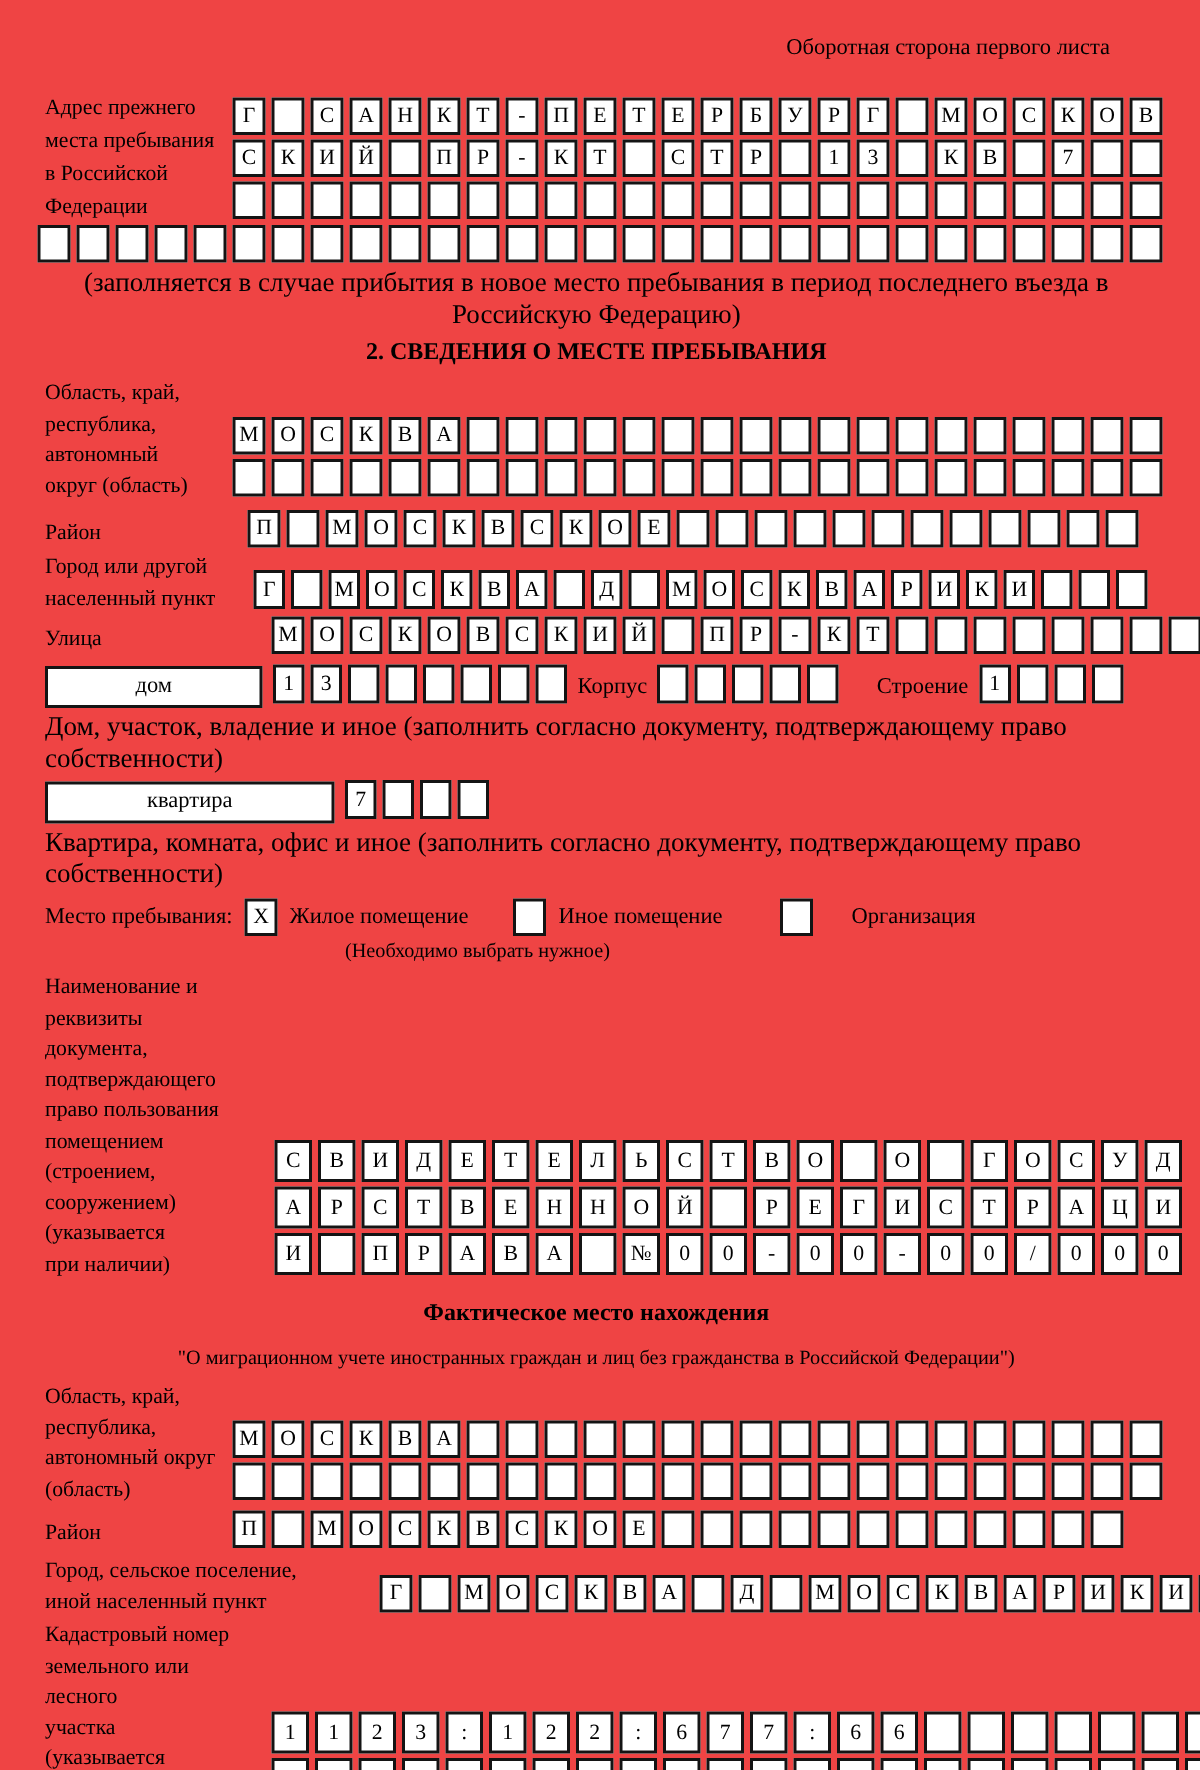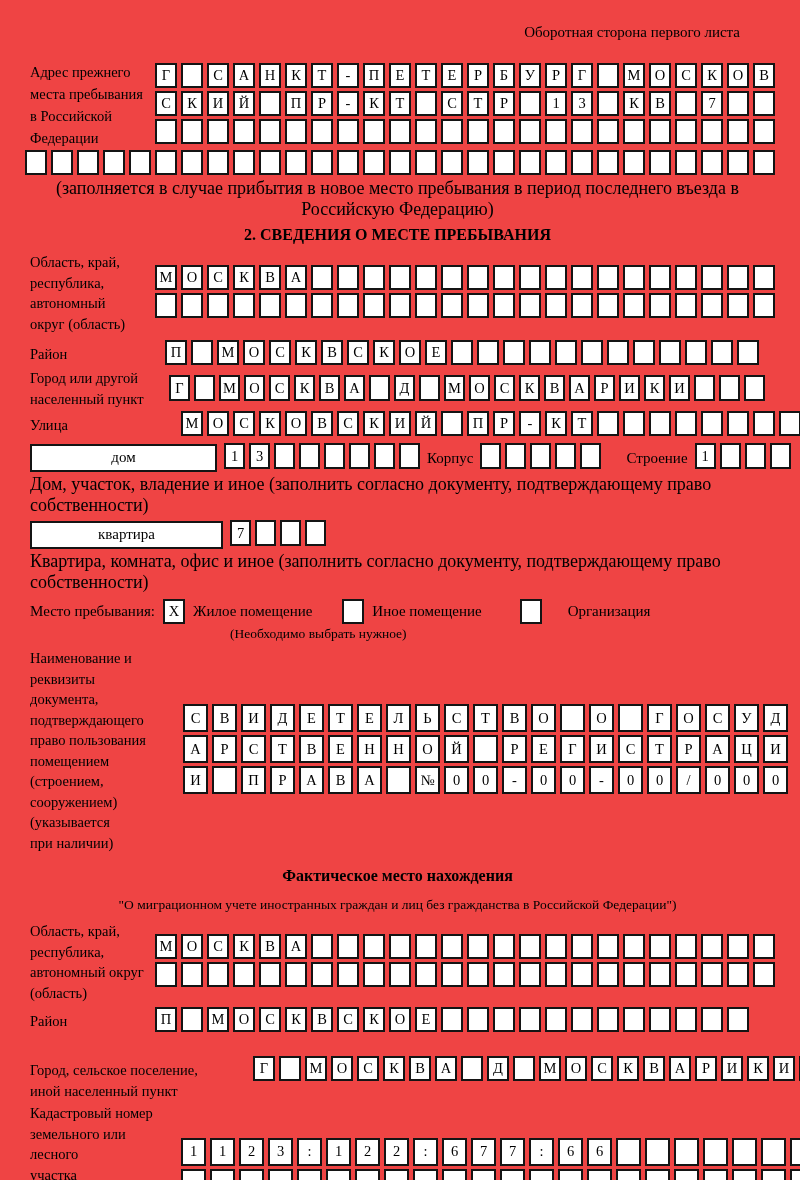--- a/index.html
+++ b/index.html
@@ -4,25 +4,25 @@
 <style>
   html,body{margin:0;padding:0;background:#fff;}
   .page{
     width:800px;height:1180px;box-sizing:border-box;
     background:#ef4444;color:#000;
     font-family:"Liberation Serif","DejaVu Serif",serif;
     font-size:15px;position:relative;
     padding:24px 0 0 30px;overflow:hidden;
   }
   .header-note{text-align:right;padding-right:60px;font-size:15px;}
-  .frow{display:flex;align-items:center;}
+  .frow{display:flex;align-items:flex-end;}
   .flabel{flex:none;font-size:14.5px;line-height:20.5px;}
   .w123{width:125px;}
   .w130{width:133px;}
-  .w196{width:197px;margin-top:23px;}
+  .w196{width:197px;}
   .grid{display:flex;gap:4px;margin-bottom:3px;flex:none;}
   .cell{
     width:22px;height:25px;box-sizing:border-box;border:2px solid #141414;
     display:flex;align-items:center;justify-content:center;
     font-size:14.5px;background:#fff;flex:none;
   }
   .grid.lg .cell{width:25px;height:28px;}
   .grid.sm .cell{width:21px;height:26px;}
   .fullrow{margin-left:-5px;margin-top:1px;}
   .note{font-size:18px;}
@@ -327,21 +327,21 @@
         <span class="cell"></span>
         <span class="cell"></span>
         <span class="cell"></span>
         <span class="cell"></span>
         <span class="cell"></span>
         <span class="cell"></span>
       </div>
   </div>
 
   <div class="house-row">
-    <div class="widebox" style="width:187px">дом</div>
+    <div class="widebox" style="width:145px">дом</div>
     <div class="grid sm">
         <span class="cell">1</span>
         <span class="cell">3</span>
         <span class="cell"></span>
         <span class="cell"></span>
         <span class="cell"></span>
         <span class="cell"></span>
         <span class="cell"></span>
         <span class="cell"></span>
       </div>

